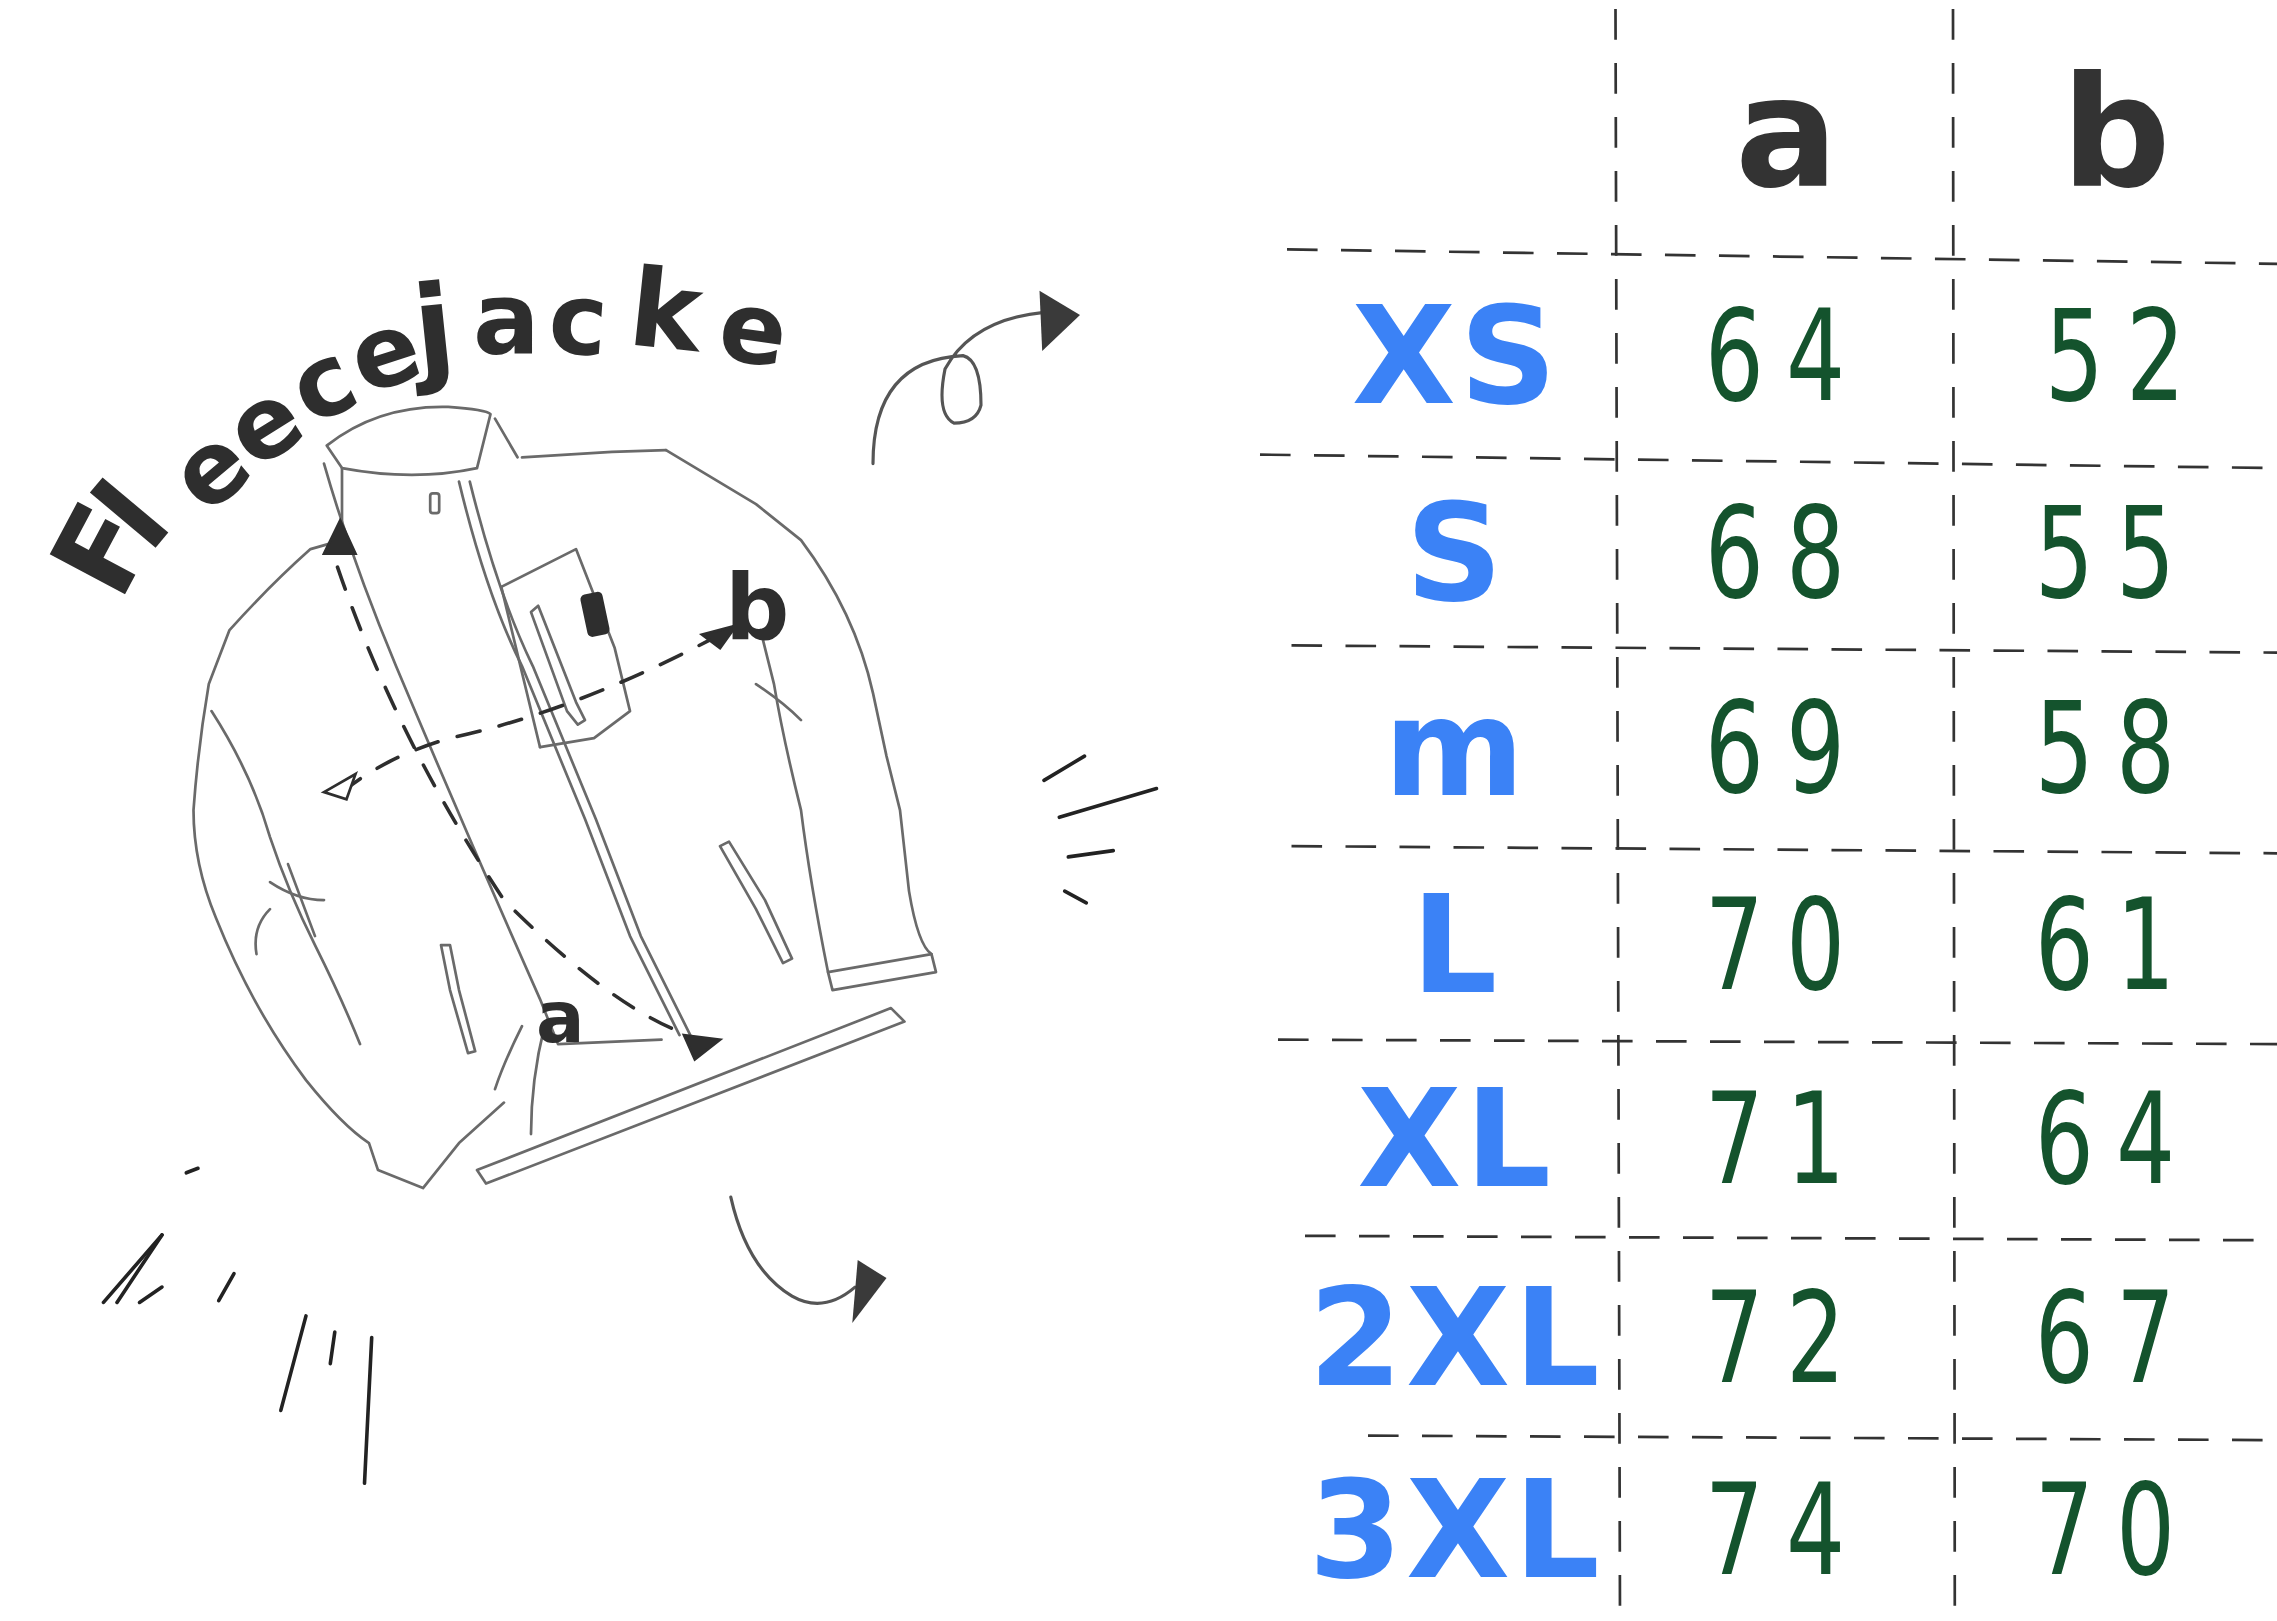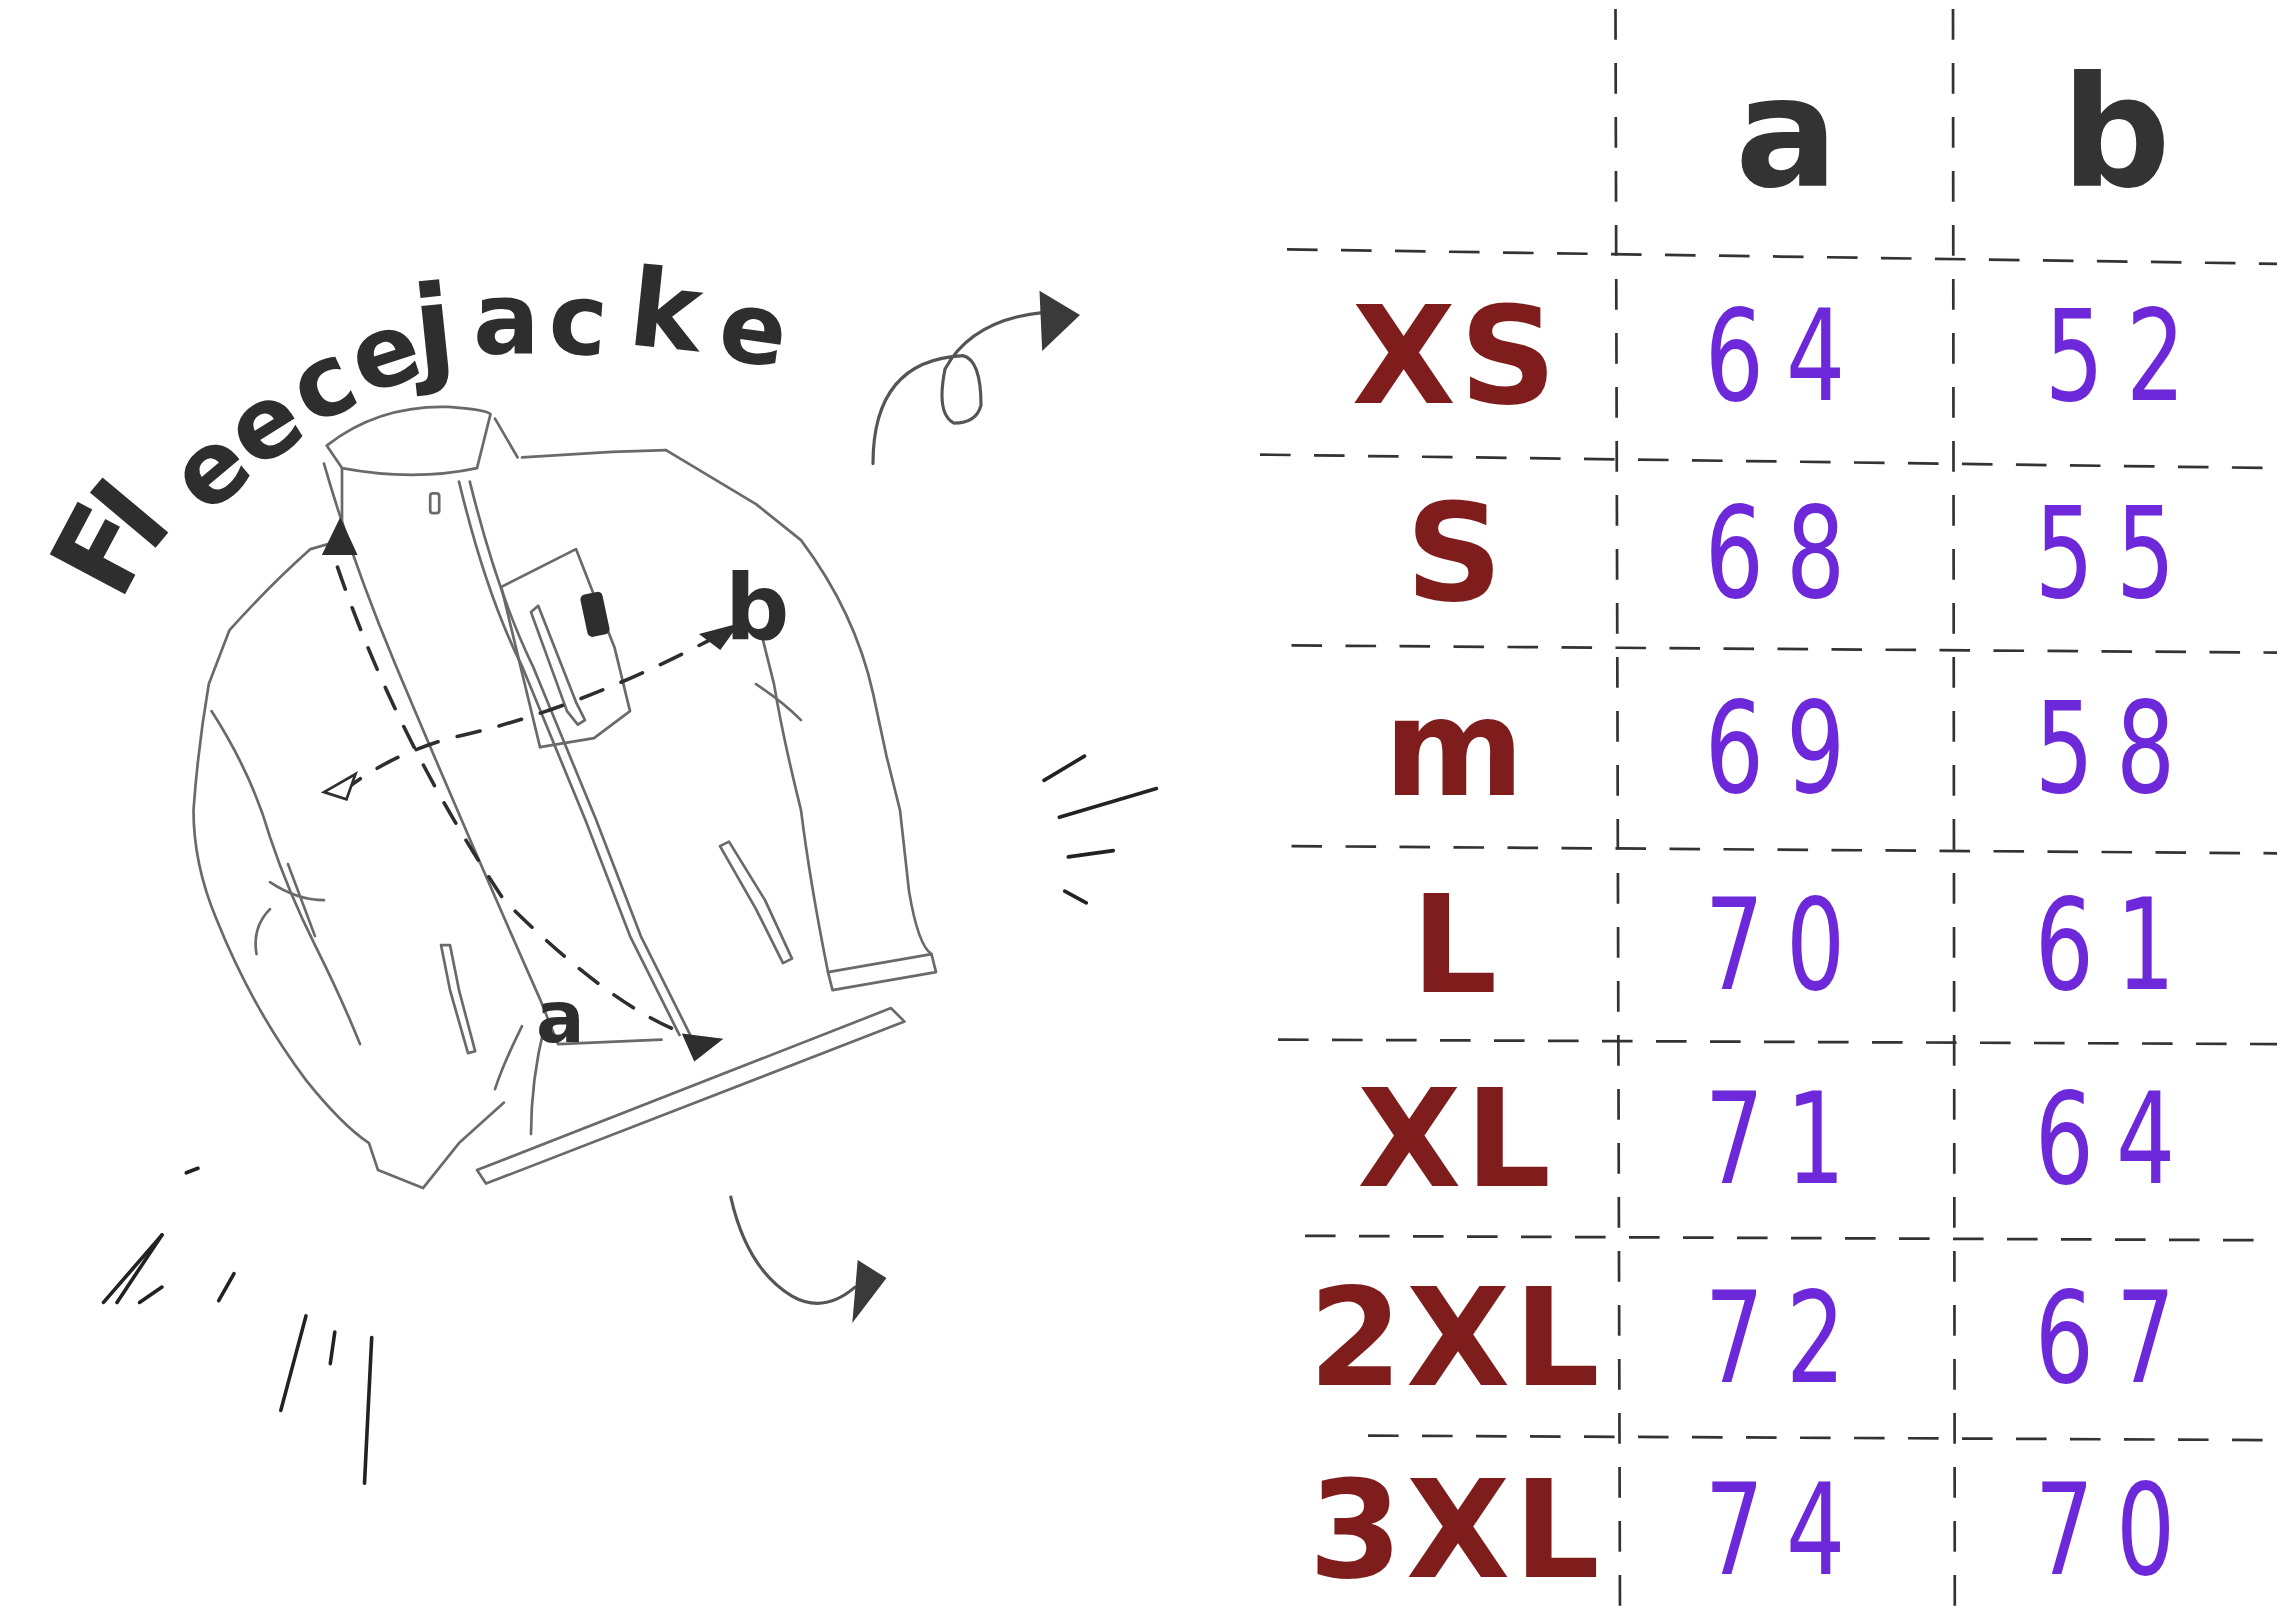--- a/index.html
+++ b/index.html
@@ -3,23 +3,23 @@
 <meta charset="utf-8">
 <style>
   html, body { margin: 0; padding: 0; background: #ffffff; }
   body { width: 2277px; height: 1622px; position: relative; overflow: hidden;
          font-family: "DejaVu Sans", sans-serif; color: #2a2a2a; }
   svg.art { position: absolute; left: 0; top: 0; width: 2277px; height: 1622px; }
   .title-letter { position: absolute; font-family: "DejaVu Sans", sans-serif; font-weight: bold;
                   font-size: 108px; color: #2e2e2e; transform-origin: center center; line-height: 1; }
   
   .cell { position: absolute; display: flex; align-items: center; justify-content: center; }
-  .size-label { font-family: "DejaVu Sans", sans-serif; font-weight: bold; font-size: 135px; color: #7f1d1d; letter-spacing: 3.6px; }
+  .size-label { font-family: "DejaVu Sans", sans-serif; font-weight: bold; font-size: 135px; color: #3b82f6; letter-spacing: 3.6px; }
   .col-head { font-family: "DejaVu Sans", sans-serif; font-weight: bold; font-size: 153px; color: #333333; }
-  .val { font-family: "DejaVu Sans", sans-serif; font-weight: 200; font-size: 126px; color: #6d28d9;
+  .val { font-family: "DejaVu Sans", sans-serif; font-weight: 200; font-size: 126px; color: #14532d;
          letter-spacing: 27px; -webkit-text-stroke: 0; font-stretch: condensed; }
   .val-inner { display: inline-block; transform: scaleX(0.82); font-weight: normal; }
   .jacket-letter { position: absolute; font-family: "DejaVu Sans", sans-serif; font-weight: bold; color: #2e2e2e; line-height: 1; }
 </style>
 </head>
 <body>
 
 <svg class="art" viewBox="0 0 2530 1802" xmlns="http://www.w3.org/2000/svg">
 
   <g fill="none" stroke="#6a6a6a" stroke-width="3" stroke-linecap="round" stroke-linejoin="round">

